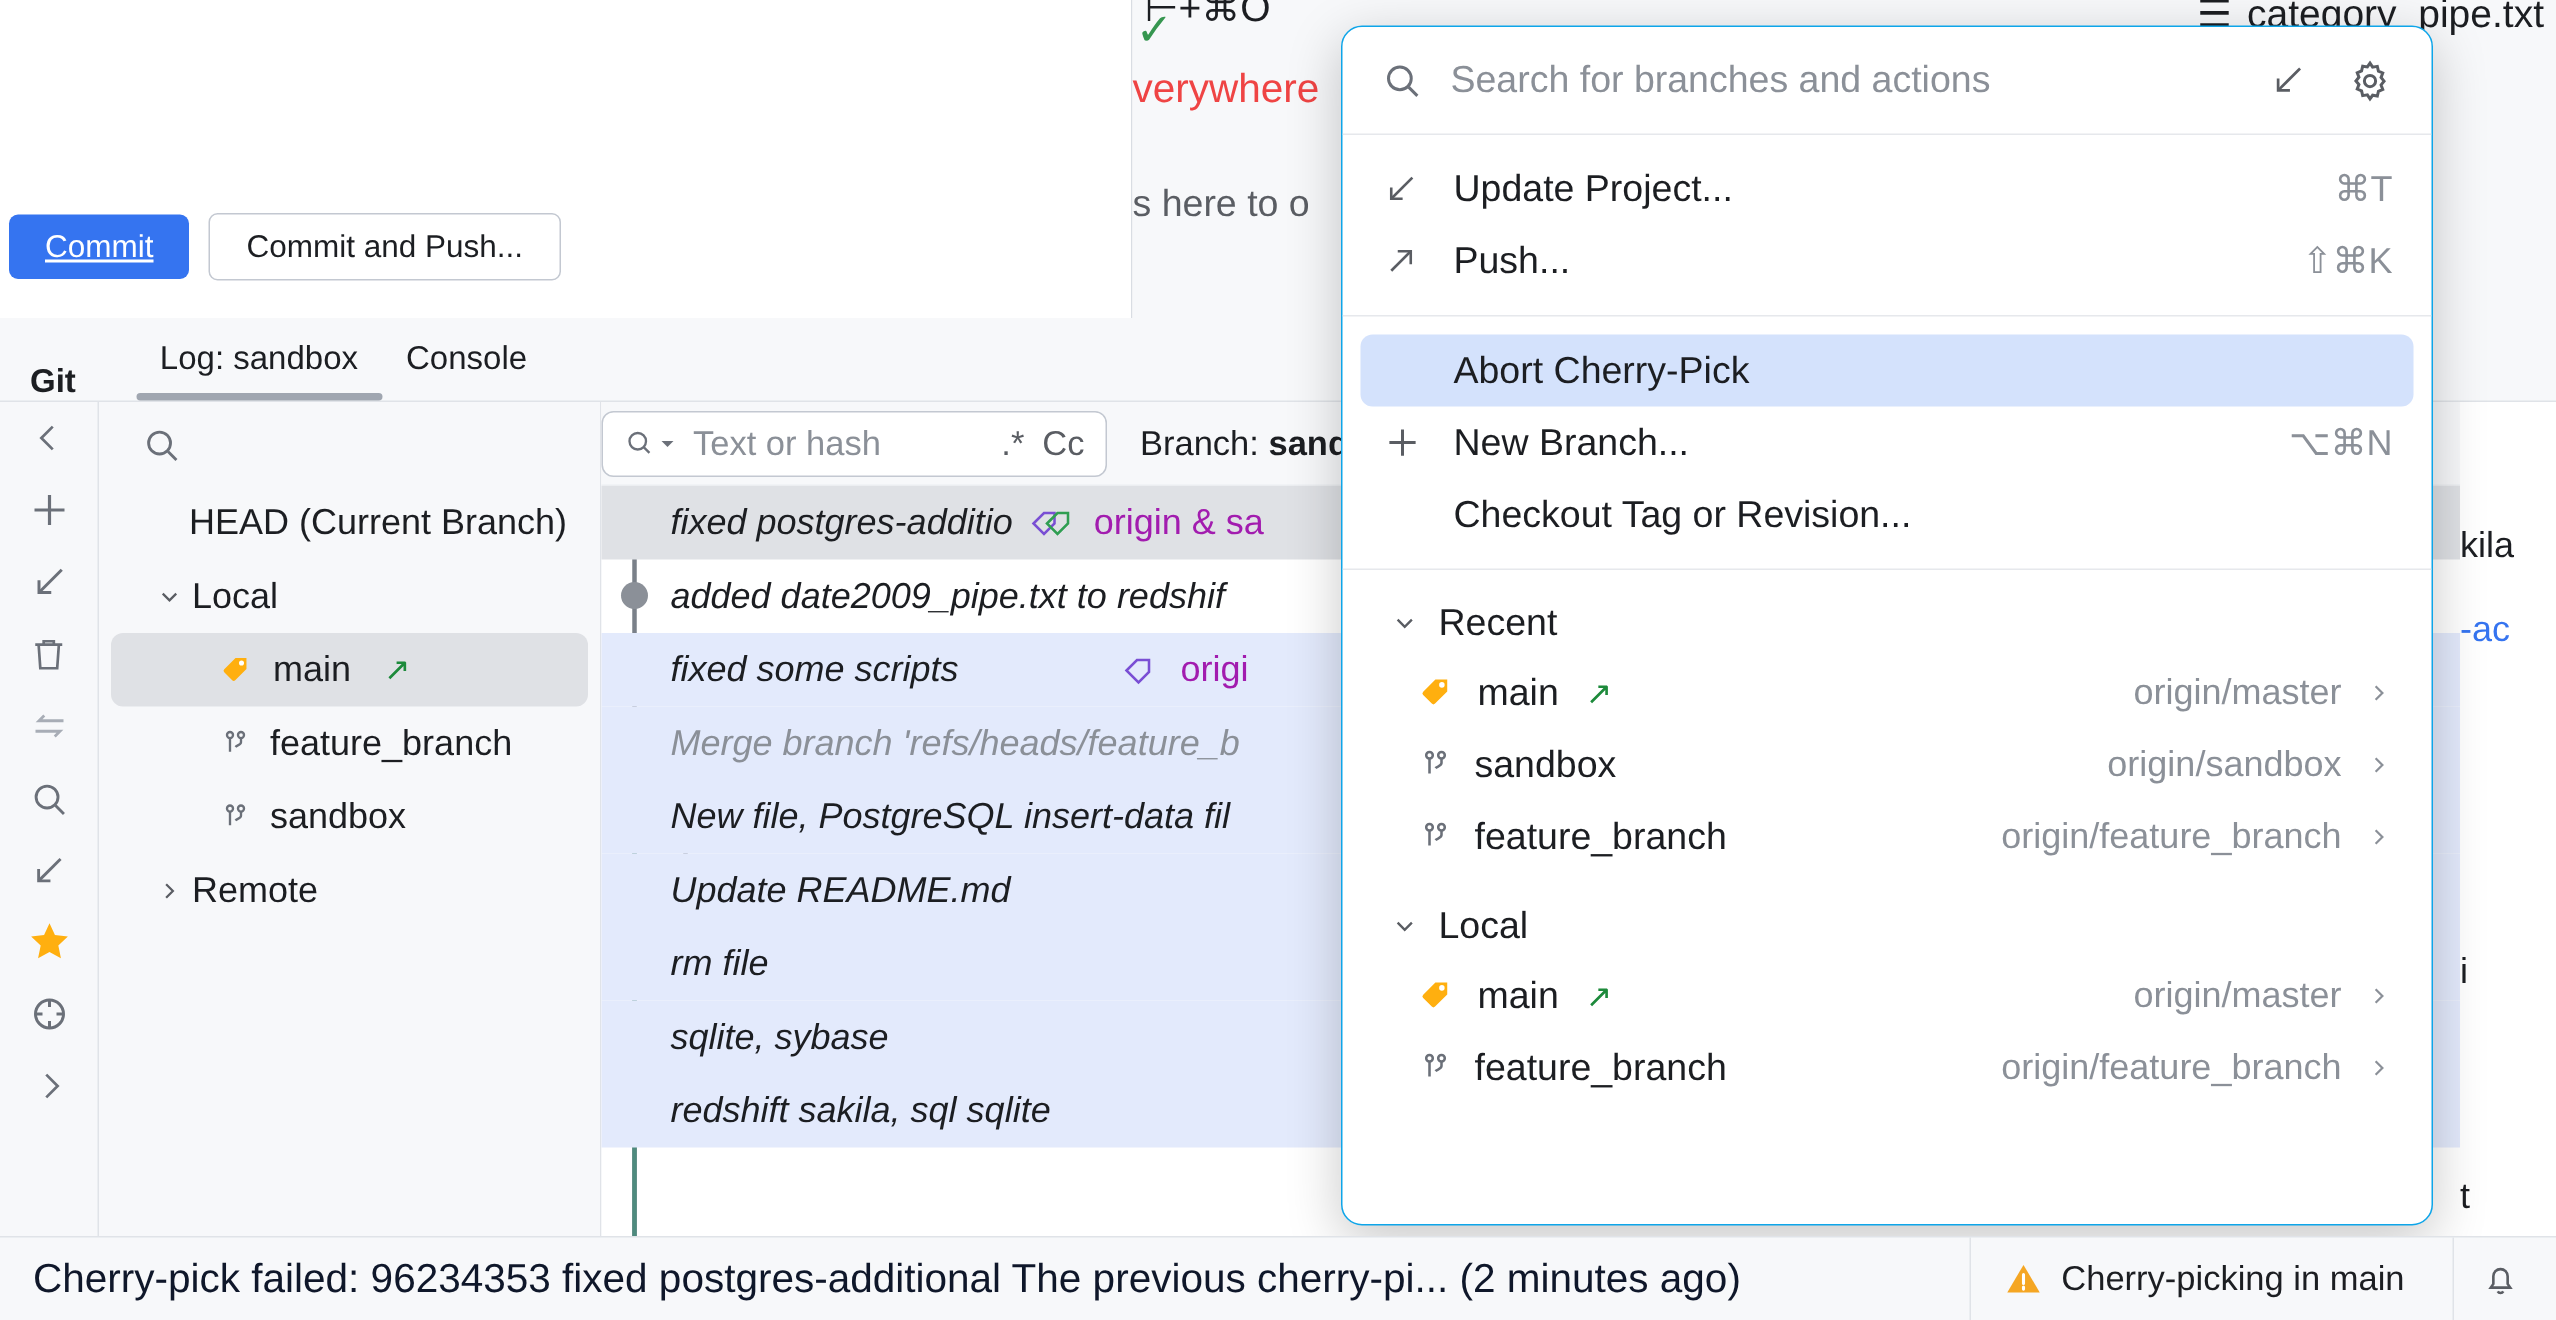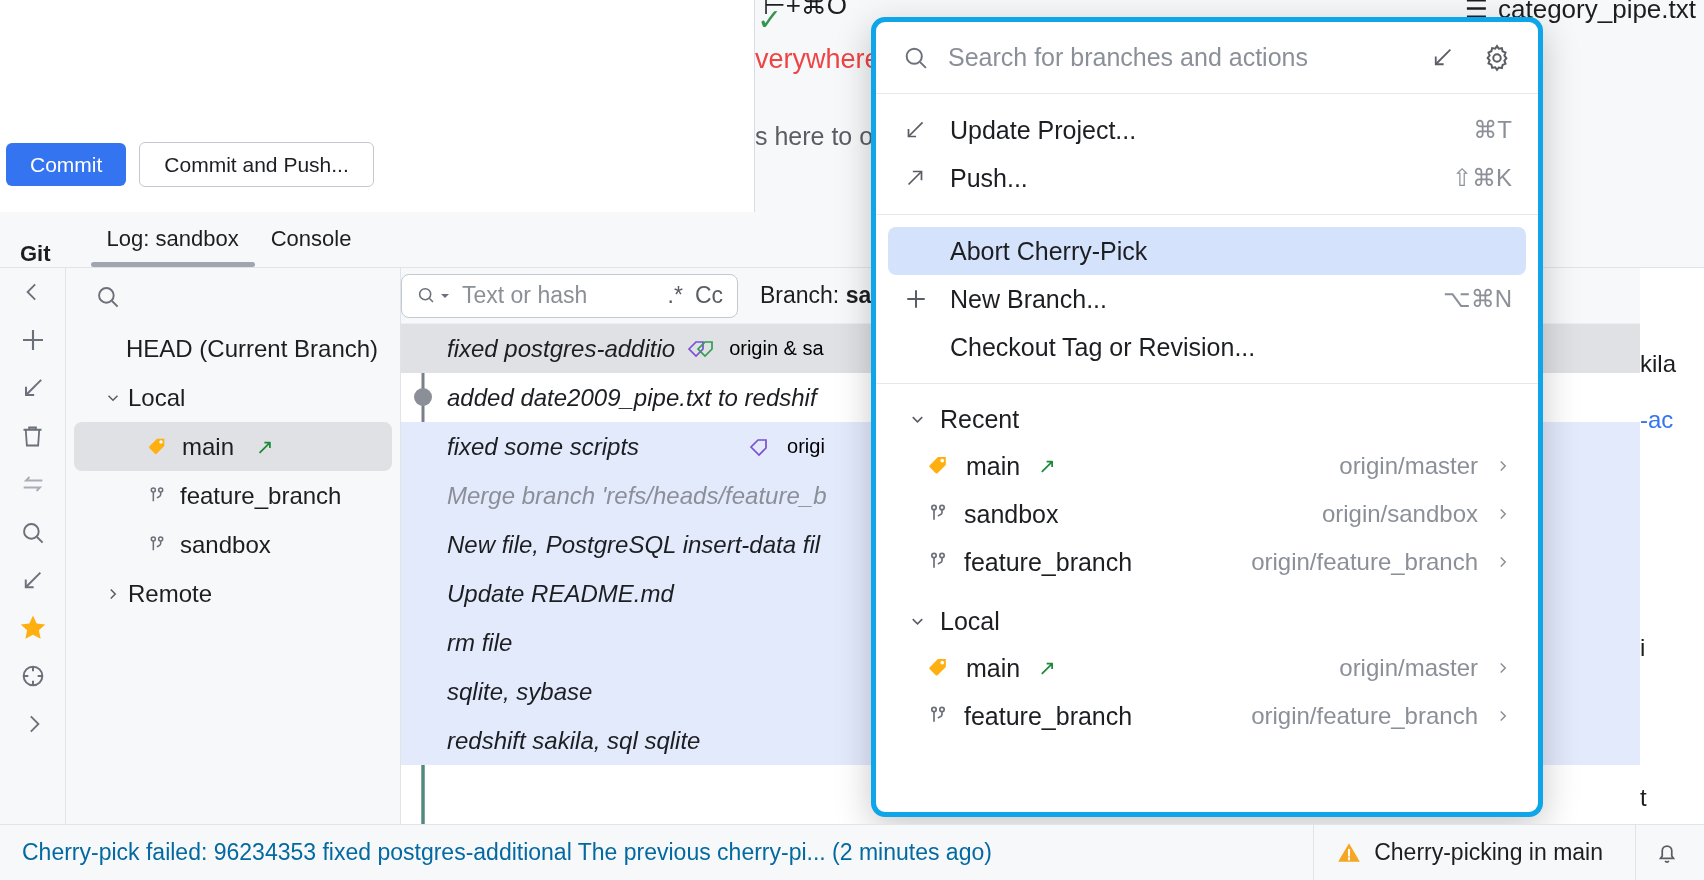--- a/index.html
+++ b/index.html
@@ -18,21 +18,21 @@
     background: #ffffff; border-right: 1px solid #d9dde3;
   }
   .commit-buttons {
     position: absolute; left: 6px; top: 142px;
     display: flex; align-items: center; gap: 13px;
   }
   .btn-primary {
     background: #3574F0; color: #ffffff;
     border: none; border-radius: 6px;
     font-size: 21px; font-family: "Liberation Sans", sans-serif;
-    padding: 11px 24px; cursor: pointer; line-height: 1;
+    padding: 11px 24px; cursor: pointer; line-height: 1; text-decoration: underline;
   }
   .btn-secondary {
     background: #ffffff; color: #1c1e22;
     border: 1px solid #c3c8d1; border-radius: 6px;
     font-size: 21px; font-family: "Liberation Sans", sans-serif;
     padding: 11px 24px; cursor: pointer; line-height: 1;
   }
 
   
   .editor-pane {
@@ -119,53 +119,53 @@
 
   .commit-row {
     display: flex; align-items: center; height: 49px;
     font-size: 24px; color: #1c1e22; white-space: nowrap; cursor: pointer;
     position: relative;
   }
   .commit-row.sel-grey { background: #dfe1e5; }
   .commit-row.sel-blue { background: #e3eafc; }
   .commit-row.faint { color: #8b9098; }
   .commit-msg { margin-left: 46px; font-style: italic; }
-  .ref-chip { color: #000000; font-size: 20px; margin-left: 12px; }
+  .ref-chip { color: #a21caf; font-size: 24px; margin-left: 12px; }
 
   .graph-svg { position: absolute; left: 0; top: 0; pointer-events: none; }
 
   
   .right-peek {
     position: absolute; left: 1640px; top: 268px; width: 64px; height: 556px;
     background: #fff;
   }
 
   
   .statusbar {
     position: absolute; left: 0; bottom: 0; width: 1704px; height: 56px;
     background: #f7f8fa; border-top: 1px solid #e0e3e8;
     display: flex; align-items: center;
   }
-  .sb-msg { font-size: 23px; color: #0369a1; margin-left: 22px; white-space: nowrap; }
+  .sb-msg { font-size: 27px; color: #0f172a; margin-left: 22px; white-space: nowrap; }
   .sb-right {
     margin-left: auto; display: flex; align-items: center; gap: 32px;
     padding-right: 16px;
   }
   .sb-cherry {
     display: flex; align-items: center; gap: 12px;
     font-size: 23px; color: #1c1e22; cursor: pointer;
     padding-left: 22px; border-left: 1px solid #e0e3e8; height: 56px;
   }
   .sb-bell { padding-left: 18px; border-left: 1px solid #e0e3e8; height: 56px;
              display: flex; align-items: center; padding-right: 8px; cursor:pointer;}
 
   
   .popup {
-    position: absolute; left: 871px; top: 17px; width: 672px; height: 800px;
-    background: #ffffff; border: 5px solid #0ea5e9; border-radius: 14px;
+    position: absolute; left: 894px; top: 17px; width: 728px; height: 800px;
+    background: #ffffff; border: 1px solid #0ea5e9; border-radius: 14px;
     box-shadow: 0 10px 36px rgba(0,0,0,.22);
     overflow: hidden;
   }
   .popup-search {
     height: 72px; display: flex; align-items: center; gap: 18px;
     padding: 0 26px; border-bottom: 1px solid #e6e8ec;
   }
   .ps-input { flex: 1; font-size: 25px; color: #8b9098; }
   .ps-actions { display: flex; align-items: center; gap: 26px; color: #5a5d63; }
 

